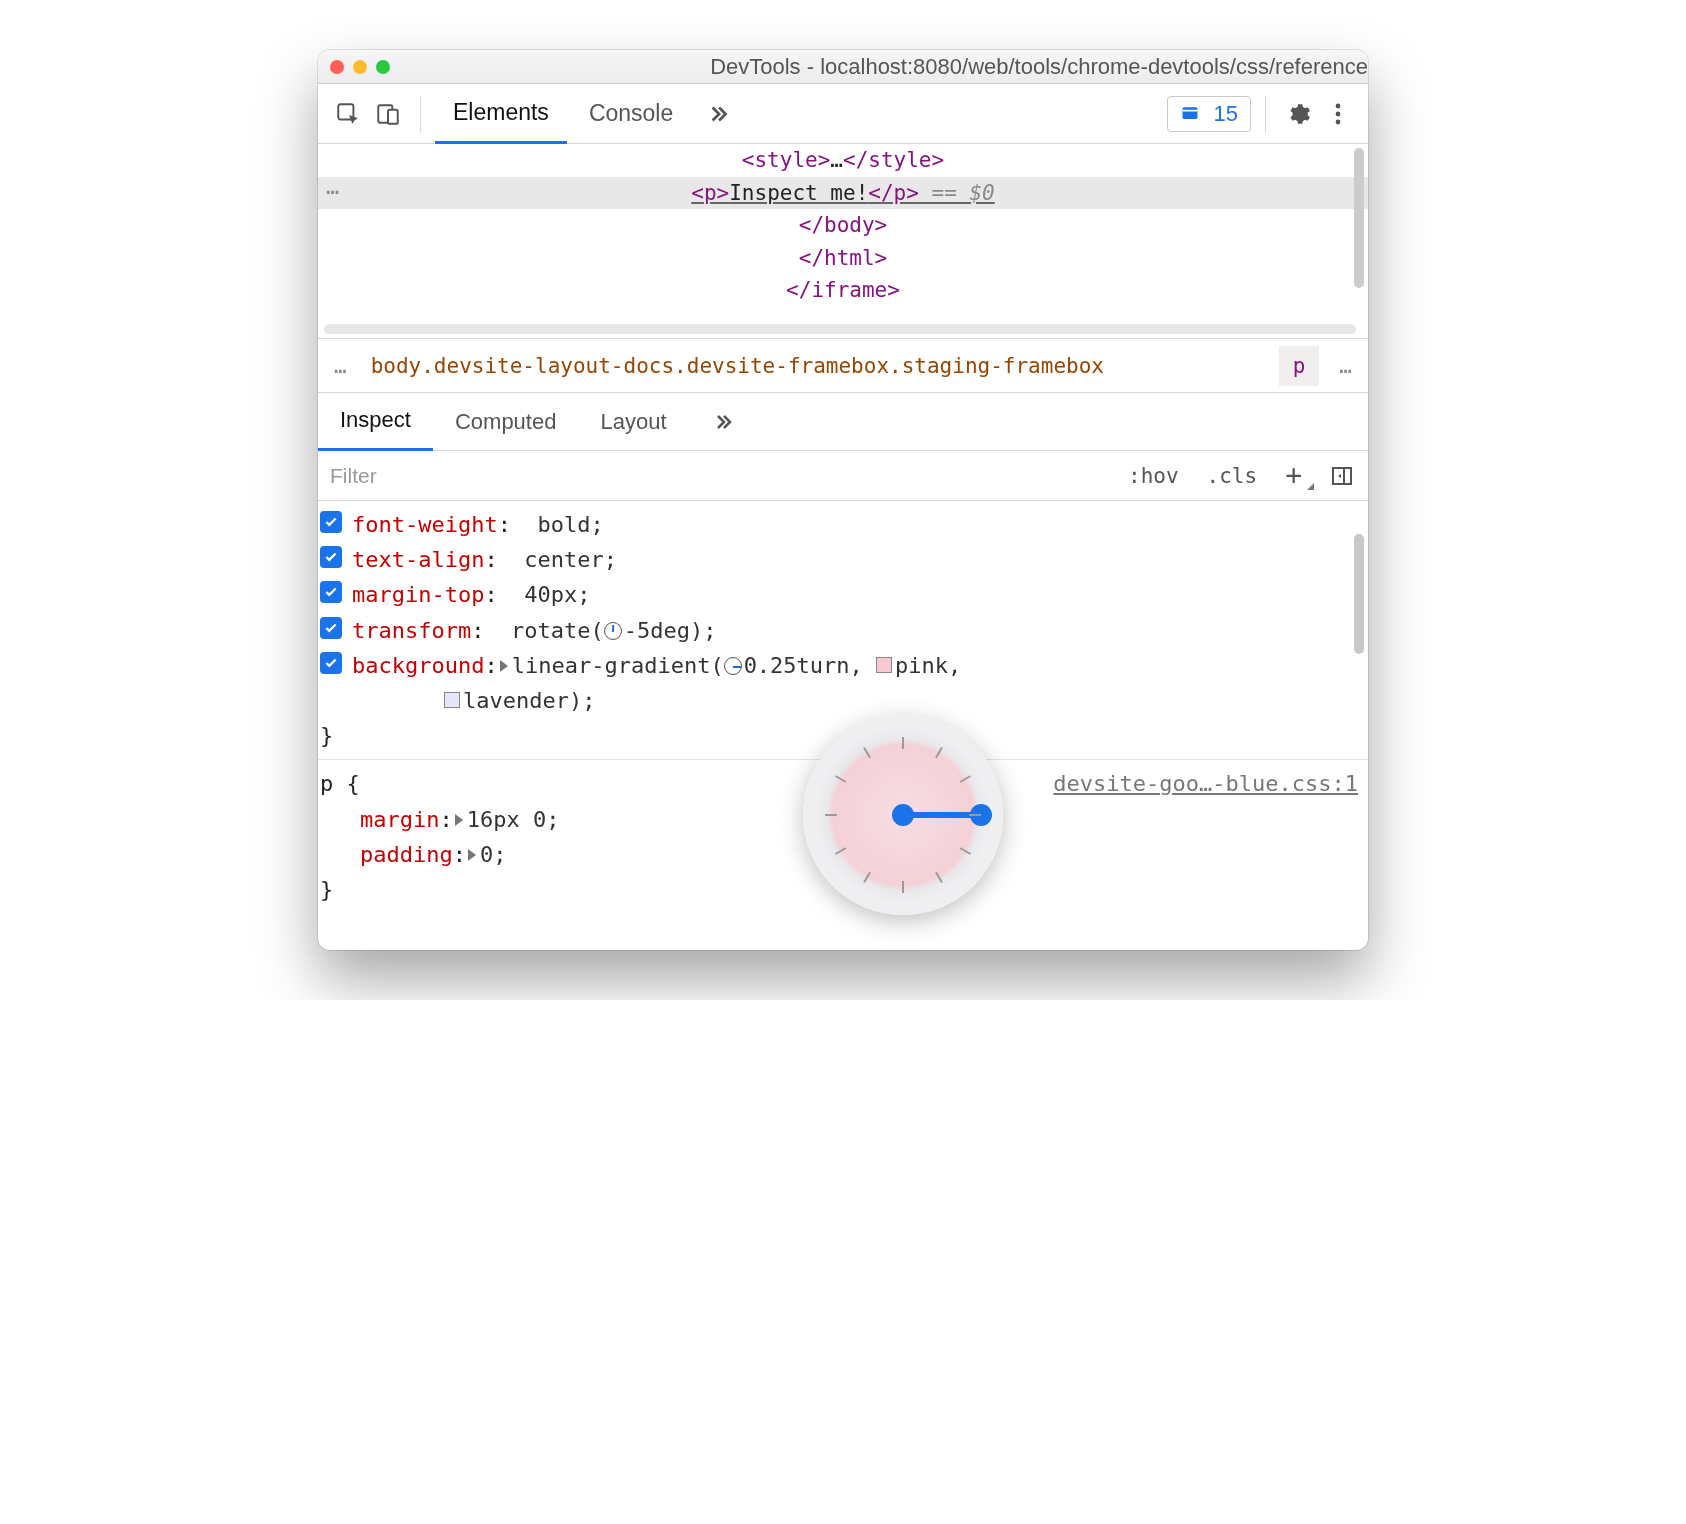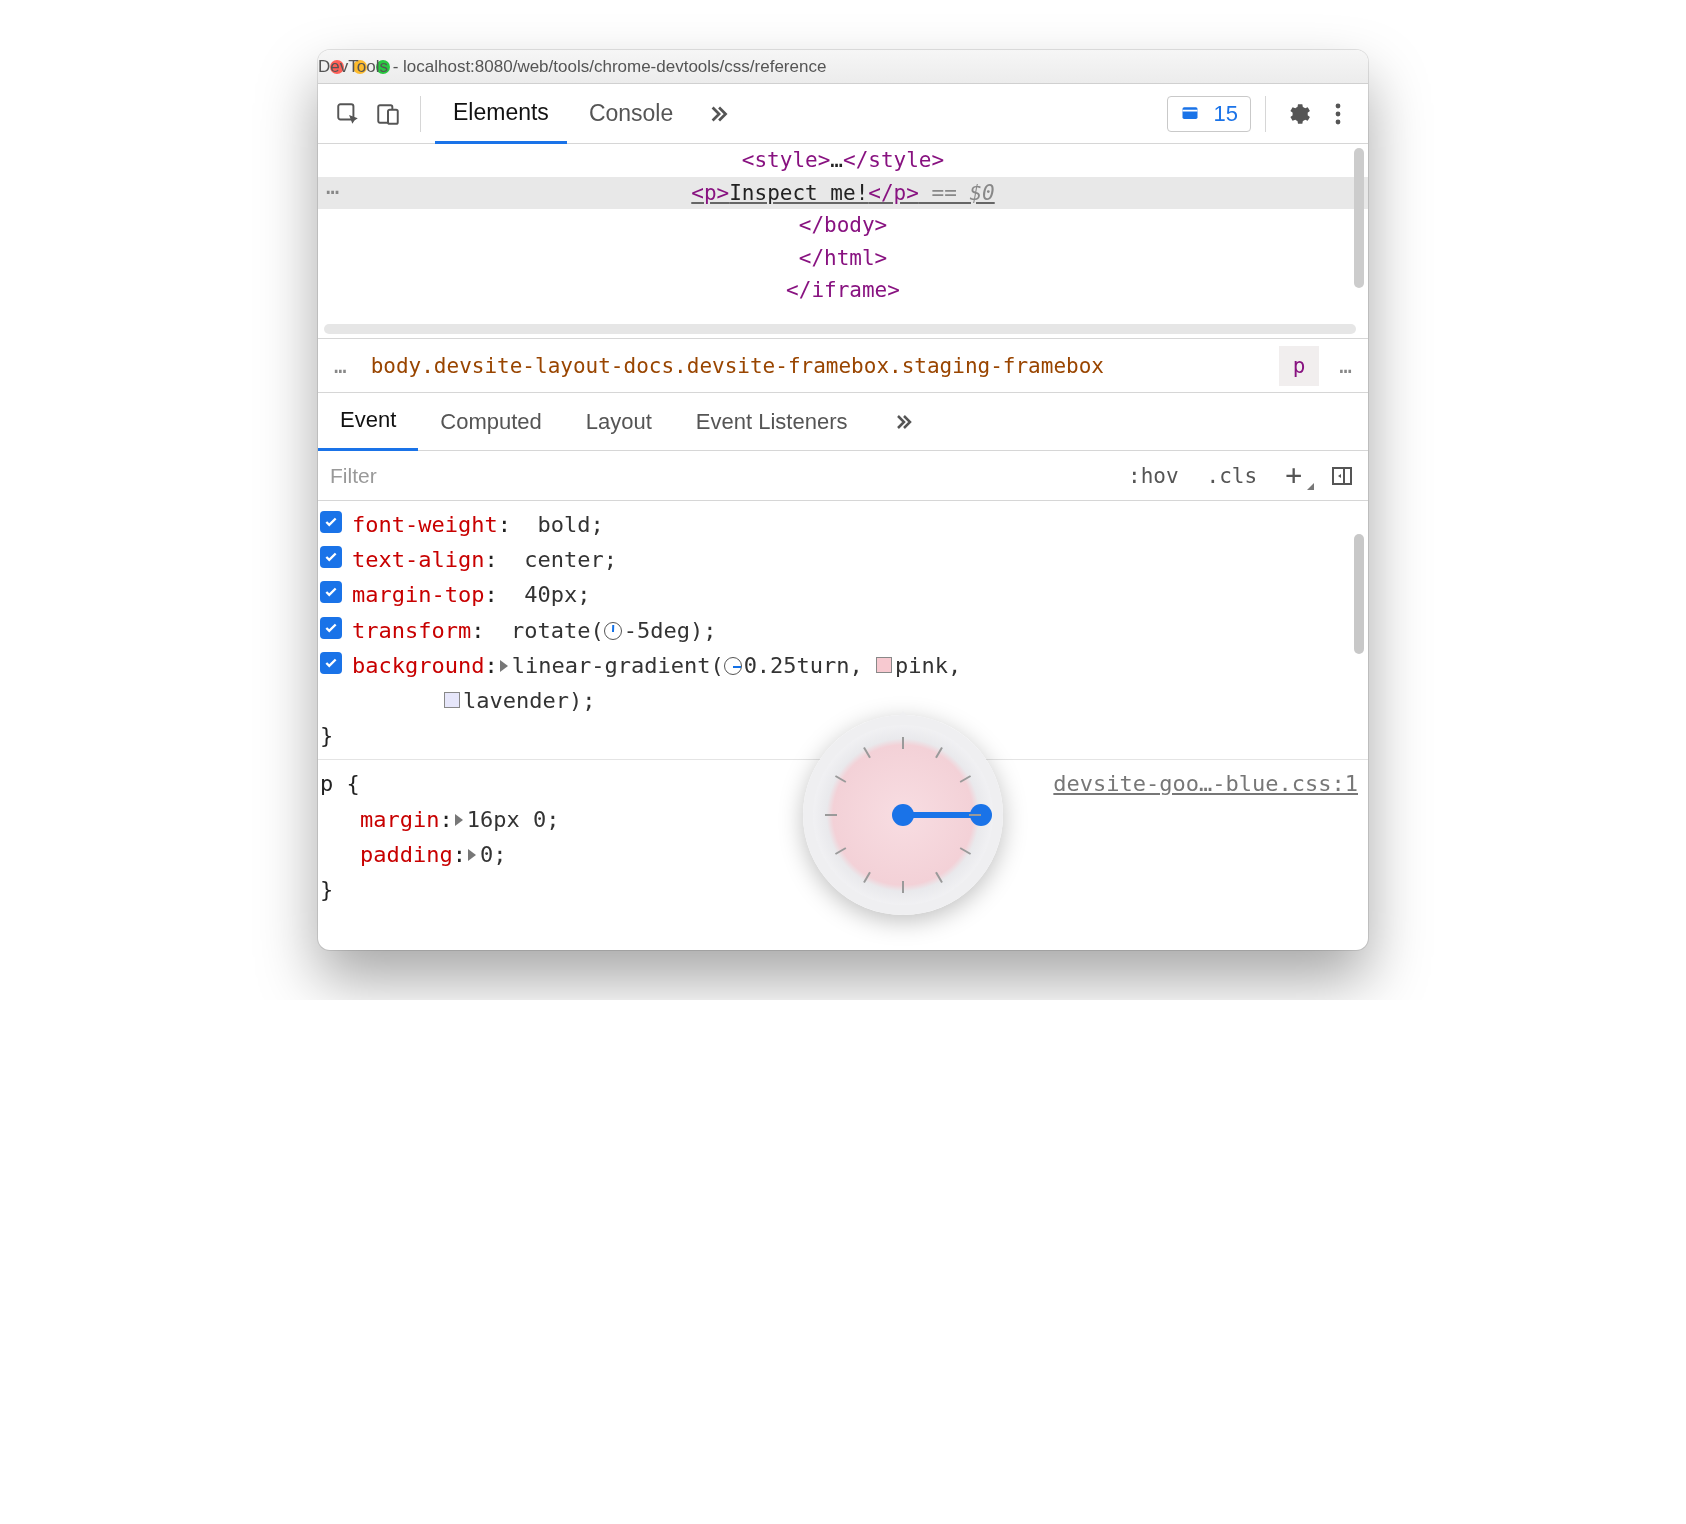--- a/index.html
+++ b/index.html
@@ -28,21 +28,21 @@
     background: linear-gradient(#f6f6f6,#ececec);
     border-bottom: 1px solid #d0d0d0;
     display: flex;
     align-items: center;
     position: relative;
     padding: 0 12px;
   }
   .traffic { display: flex; gap: 9px; }
   .tl { width: 14px; height: 14px; border-radius: 50%; }
   .tl.red { background:#ff5f57;} .tl.yellow{background:#febc2e;} .tl.green{background:#28c840;}
-  .title { position:absolute; left:0; right:0; text-align:left; font-size:17px; color:#555; }
+  .title { position:absolute; left:0; right:0; text-align:right; font-size:22px; color:#555; }
   
   .toolbar {
     height: 60px;
     border-bottom: 1px solid #d6d6d6;
     display:flex;
     align-items:center;
     padding: 0 12px;
     gap: 4px;
   }
   .tool-icon { width:36px; height:36px; display:flex; align-items:center; justify-content:center; color:#555; }
@@ -193,24 +193,23 @@
   </div>
 
   <div class="crumbs mono">
     <div class="crumb-ell">…</div>
     <div class="crumb">body.devsite-layout-docs.devsite-framebox.staging-framebox</div>
     <div class="crumb-sel">p</div>
     <div class="crumb-ell">…</div>
   </div>
 
   <div class="subtabs">
-    <div class="subtab active">Event</div>
+    <div class="subtab active">Inspect</div>
     <div class="subtab">Computed</div>
     <div class="subtab">Layout</div>
-    <div class="subtab">Event Listeners</div>
     <div class="subtab">
       <svg width="24" height="24" viewBox="0 0 24 24" fill="none" stroke="#555" stroke-width="2.5">
           <path d="M7 6l6 6-6 6M13 6l6 6-6 6"></path>
         </svg>
     </div>
   </div>
 
   <div class="filterrow mono">
     <input class="filterinput" placeholder="Filter" style="">
     <div class="frbtn">:hov</div>

